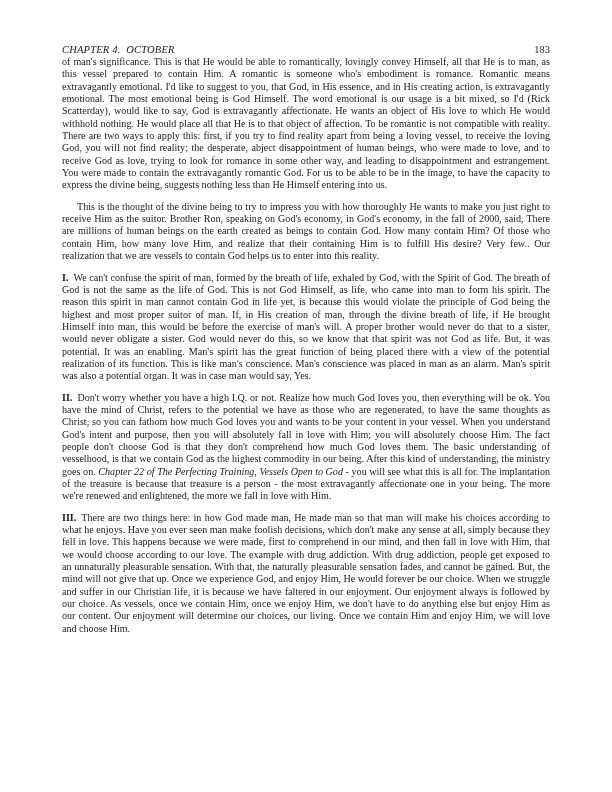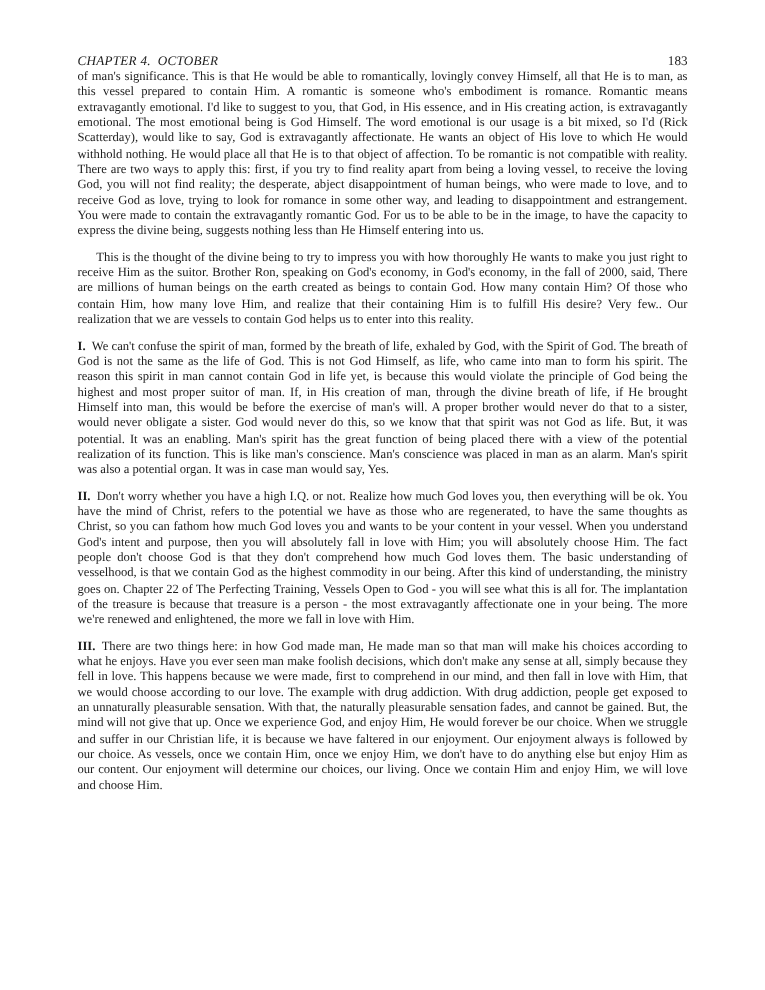--- a/index.html
+++ b/index.html
@@ -34,21 +34,21 @@
   main { display: block; }
   p.para {
     margin: 0 0 9px 0;
     font-size: 10.1px;
     line-height: 12.35px;
     text-align: justify;
     hyphens: none;
   }
   p.para.indent { text-indent: 15px; }
   span.b { font-weight: bold; margin-right: 5px; }
-  span.i { }
+  span.i { font-style: italic; }
 </style>
 </head>
 <body>
 
 <div class="page">
   <header class="runhead">
     <span class="chap">CHAPTER 4.  OCTOBER</span>
     <span class="pgnum">183</span>
   </header>
   <main id="body-container">

